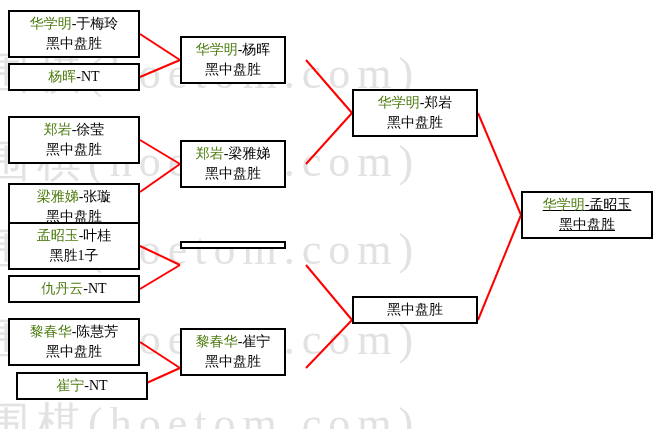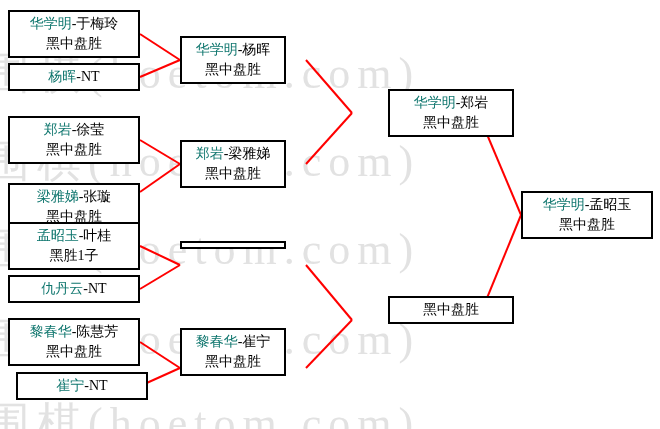--- a/index.html
+++ b/index.html
@@ -42,23 +42,23 @@
     background: #ffffff;
     border: 2px solid #000000;
     text-align: center;
     font-size: 14px;
     line-height: 20px;
     color: #000000;
     padding: 2px 2px;
   }
   .c1 { width: 132px; }
   .c2 { width: 106px; }
-  .c3 { width: 126px; margin-left: 36px; }
-  .c4 { width: 132px; }
-  .box .w { color: #0f766e; }
+  .c3 { width: 126px; }
+  .c4 { width: 132px; text-decoration: underline; }
+  .box .w { color: #4d7c0f; }
   .box .match-line, .box .result { white-space: nowrap; }
 </style>
 </head>
 <body>
 
 <div class="stage">
 
   <div class="wm" style="top:44px">围棋(hoetom.com)</div>
   <div class="wm" style="top:132px">围棋(hoetom.com)</div>
   <div class="wm" style="top:220px">围棋(hoetom.com)</div>

